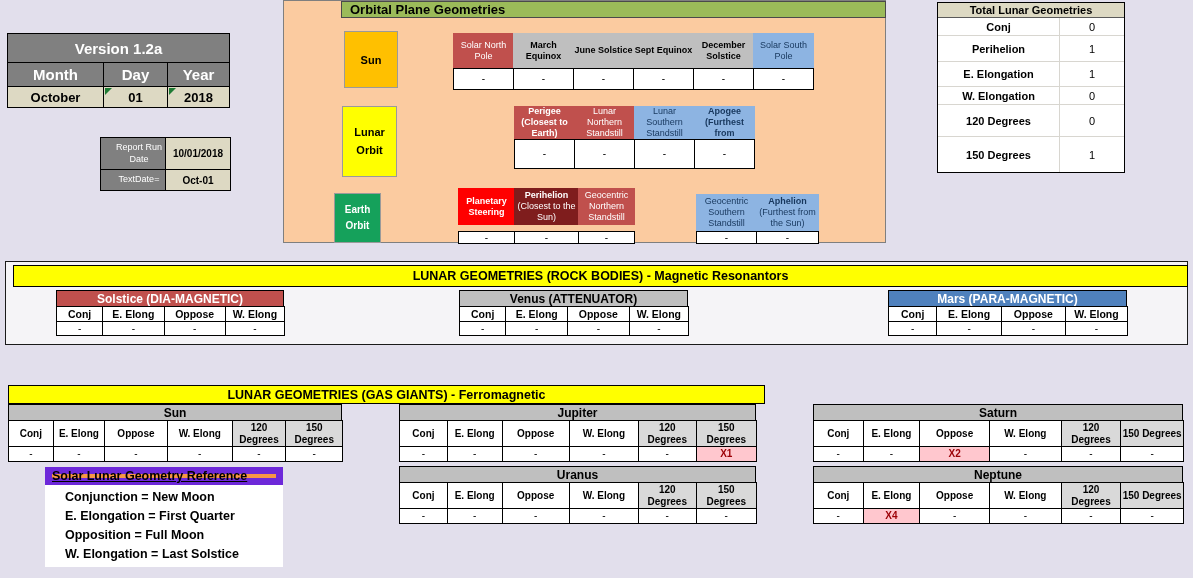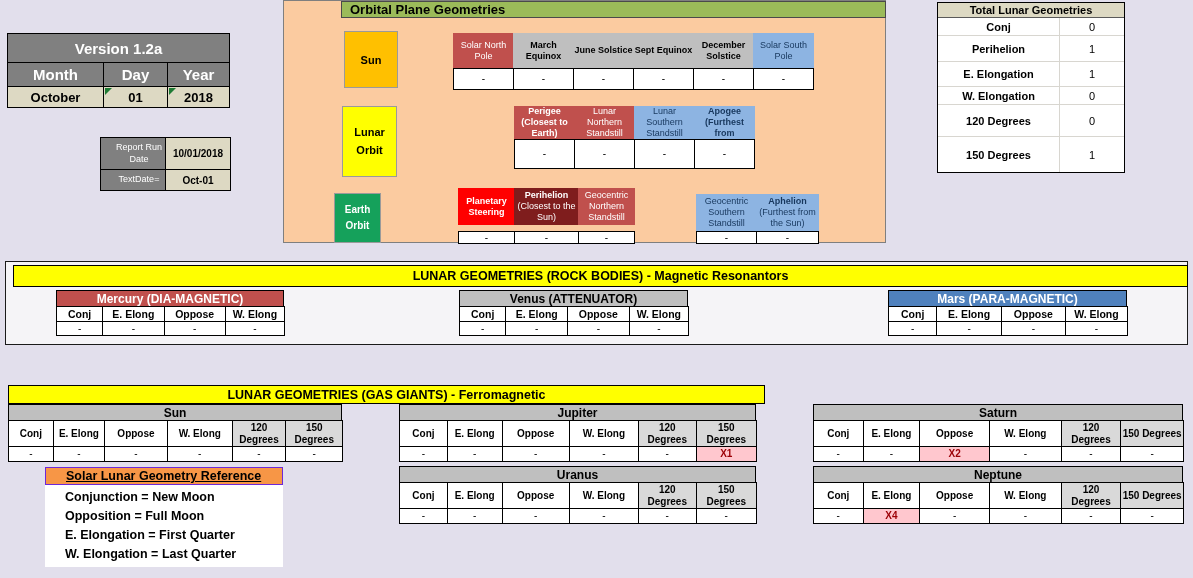--- a/index.html
+++ b/index.html
@@ -106,23 +106,23 @@
   .t-venus   { left:453px; top:28px; width:229px; }
   .t-mars    { left:882px; top:28px; width:239px; }
   .t-gsun    { left:8px;   top:404px; width:334px; }
   .t-jupiter { left:399px; top:404px; width:357px; }
   .t-saturn  { left:813px; top:404px; width:370px; }
   .t-uranus  { left:399px; top:466px; width:357px; }
   .t-neptune { left:813px; top:466px; width:370px; }
 
   
   .refbox { left:45px; top:467px; width:238px; }
-  .reftitle { background:#F79646; border:1px solid #6d28d9; height:18px; display:flex;
+  .reftitle { background:#F79646; border:7px solid #6d28d9; height:18px; display:flex;
     align-items:center; font-weight:bold; font-size:12.5px; text-decoration:underline;
-    padding-left:20px; }
+    padding-left:0; }
   .refbody { background:#fff; padding:2px 0 4px 20px; }
   .refline { height:19px; display:flex; align-items:center; font-weight:bold; font-size:12.5px; }
 </style>
 </head>
 <body>
 
 <div class="abs vbox">
   <div class="vtitle">Version 1.2a</div>
   <div class="vrow vhead">
     <div class="vc1">Month</div>
@@ -246,21 +246,21 @@
   <div class="trow" style="height:35px">
     <div class="tlabel">150 Degrees</div>
     <div class="tval">1</div>
   </div>
 </div>
 
 <div class="abs rockpanel">
   <div class="banner rockbanner">LUNAR GEOMETRIES (ROCK BODIES) - Magnetic Resonantors</div>
 
   <div class="ptable t-mercury">
-    <div class="ptitle" style="background: rgb(192, 80, 77); color: rgb(255, 255, 255);">Mercury (DIA-MAGNETIC)</div>
+    <div class="ptitle" style="background: rgb(192, 80, 77); color: rgb(255, 255, 255);">Solstice (DIA-MAGNETIC)</div>
     <div class="prow pcol4 c4">
         <div>Conj</div>
         <div>E. Elong</div>
         <div>Oppose</div>
         <div>W. Elong</div>
       </div>
     <div class="prow pval4 c4">
         <div>-</div>
         <div>-</div>
         <div>-</div>
@@ -400,17 +400,17 @@
       <div>-</div>
       <div>-</div>
       <div>-</div>
     </div>
 </div>
 
 <div class="abs refbox">
   <div class="reftitle">Solar Lunar Geometry Reference</div>
   <div class="refbody">
       <div class="refline">Conjunction = New Moon</div>
+      <div class="refline">E. Elongation = First Quarter</div>
       <div class="refline">Opposition = Full Moon</div>
-      <div class="refline">E. Elongation = First Quarter</div>
-      <div class="refline">W. Elongation = Last Quarter</div>
+      <div class="refline">W. Elongation = Last Solstice</div>
     </div>
 </div>
 
 </body></html>

